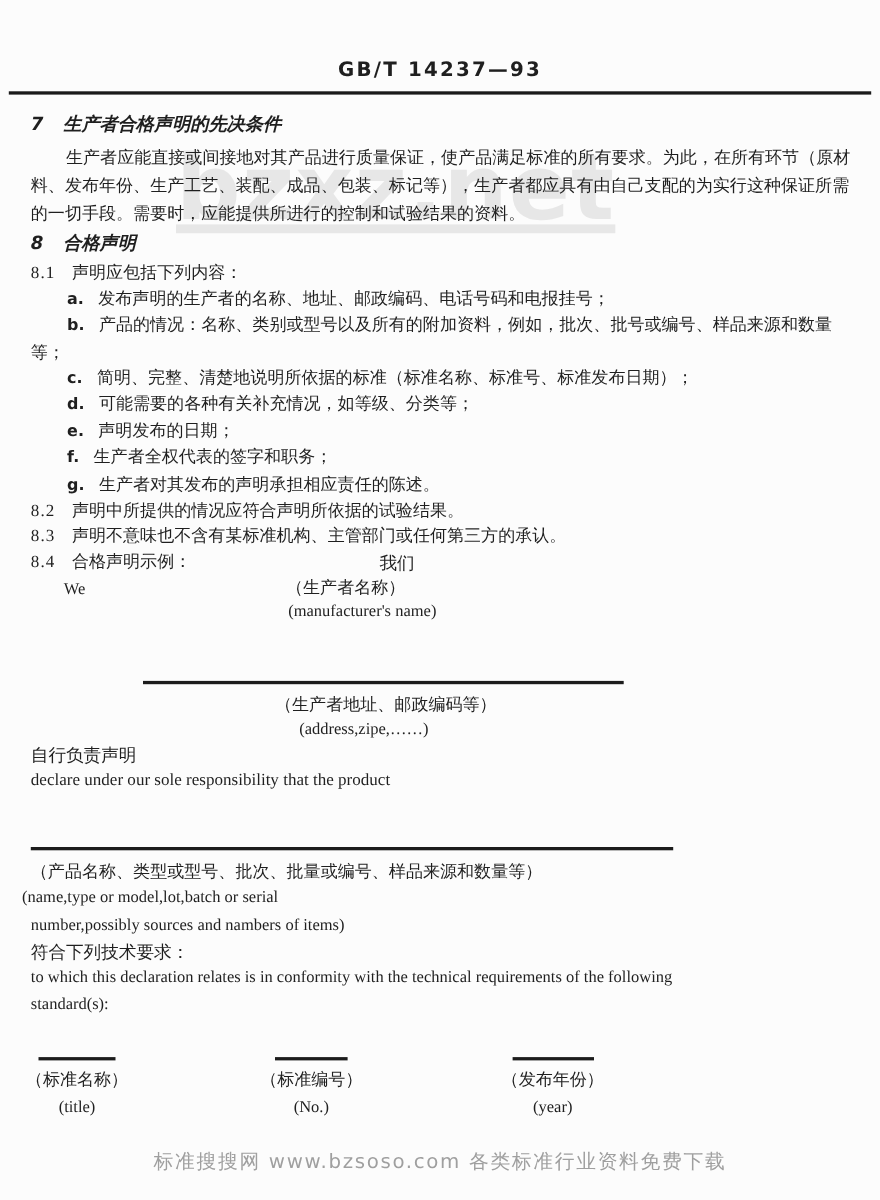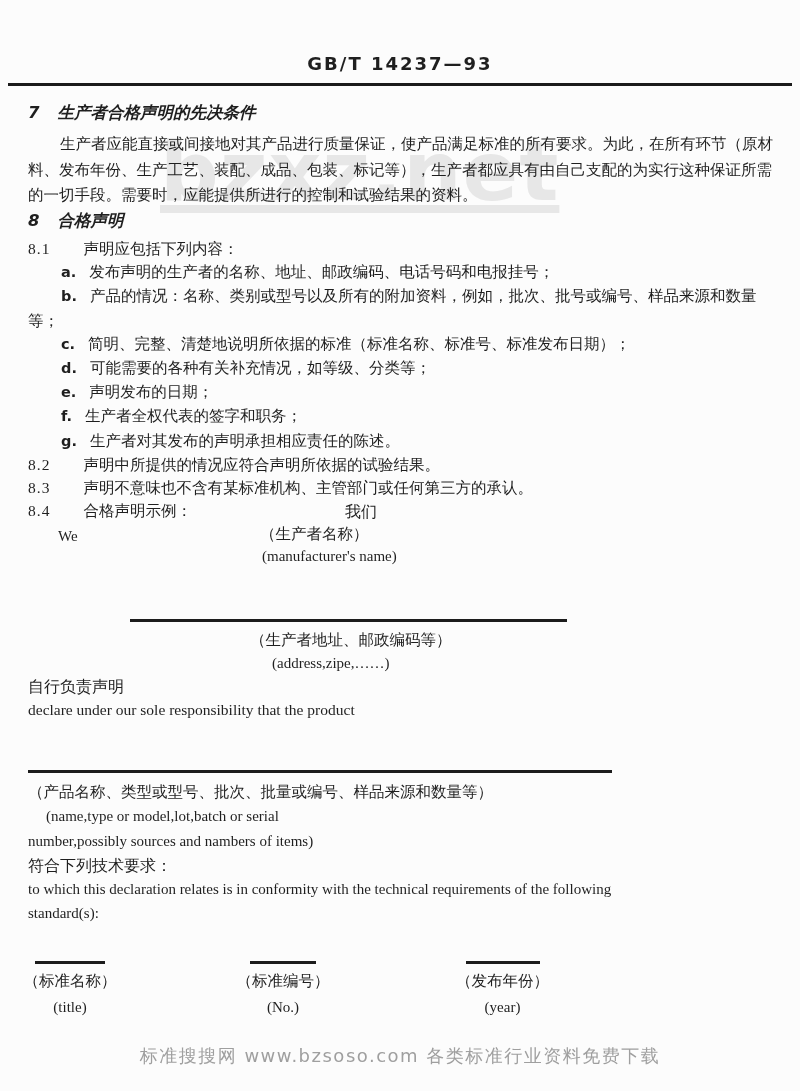--- a/index.html
+++ b/index.html
@@ -24,21 +24,21 @@
   
   .heading{left:28px;font-family:"DejaVu Sans","Liberation Sans",sans-serif;
     font-weight:bold;font-size:16.5px;font-style:italic;}
   .h-num{margin-right:18px;}
   
   .para{left:28px;width:748px;line-height:25.5px;font-size:15.5px;
     text-indent:32px;}
   
   .clauses{top:237px;left:28px;width:748px;line-height:23.2px;}
   .row{white-space:nowrap;}
-  .num{margin-right:33px;letter-spacing:1px;}
+  .num{margin-right:15px;letter-spacing:1px;}
   .item{padding-left:33px;}
   .item .lbl{font-weight:bold;margin-right:13px;
     font-family:"DejaVu Sans","Liberation Sans",sans-serif;font-size:14.5px;}
   .item.cont{padding-left:0;}
   
   .we-row{top:502px;left:55px;width:612px;display:flex;align-items:center;font-size:16px;flex-direction:column;}
   .we-fill{flex:1;height:20px;border-bottom:2px solid #222;margin-left:3px;}
   .en{font-family:"Liberation Serif","DejaVu Serif",serif;font-size:15px;}
   .line{background:#1c1c1c;height:3px;}
   .cols{top:961px;left:0;width:800px;}
@@ -122,21 +122,21 @@
 
     <div class="abs line" style="top:619px;left:130px;width:437px"></div>
     <div class="abs" style="top:630px;left:250px">（生产者地址、邮政编码等）</div>
     <div class="abs en" style="top:655px;left:272px">(address,zipe,……)</div>
 
     <div class="abs" style="top:677px;left:28px;font-size:16px">自行负责声明</div>
     <div class="abs en" style="top:701px;left:28px;font-size:15.5px">declare under our sole responsibility that the product</div>
 
     <div class="abs line" style="top:770px;left:28px;width:584px"></div>
     <div class="abs" style="top:782px;left:28px">（产品名称、类型或型号、批次、批量或编号、样品来源和数量等）</div>
-    <div class="abs en" style="top:808px;left:46px">(name,type or model,lot,batch or serial</div>
+    <div class="abs en" style="top:808px;left:20px">(name,type or model,lot,batch or serial</div>
     <div class="abs en" style="top:833px;left:28px">number,possibly sources and nambers of items)</div>
 
     <div class="abs" style="top:856px;left:28px;font-size:16px">符合下列技术要求：</div>
     <div class="abs en" style="top:881px;left:28px">to which this declaration relates is in conformity with the technical requirements of the following</div>
     <div class="abs en" style="top:905px;left:28px">standard(s):</div>
 
     <div class="abs cols">
       <div class="col" style="left:20px;width:100px">
         <div class="line" style="width:70px"></div>
         <span class="cn">（标准名称）</span>

